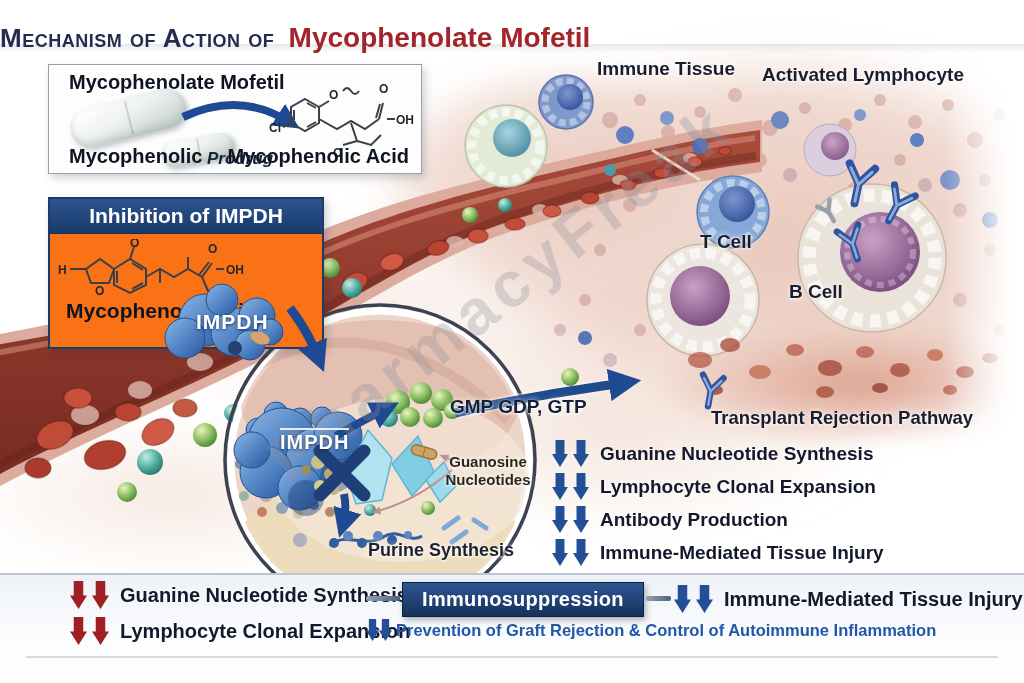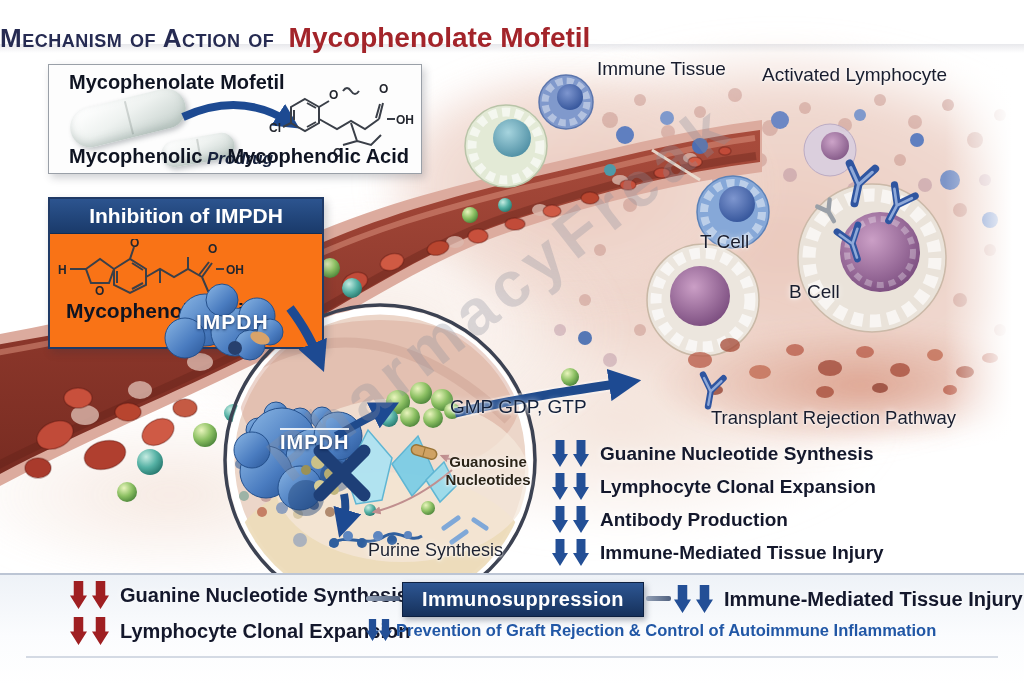--- a/index.html
+++ b/index.html
@@ -7,21 +7,21 @@
          font-family:"Liberation Sans",sans-serif;color:#14182c;}
   #stage svg{display:block}
   .abs{position:absolute;}
   
   .title{position:absolute;top:10px;left:0;right:0;text-align:left;z-index:7;white-space:nowrap;margin-top:12px;}
   .title-prefix{font-weight:bold;font-size:26px;color:#262b52;font-variant:small-caps;letter-spacing:.5px;}
   .title-drug{font-weight:bold;font-size:28px;color:#a3242a;margin-left:10px;}
   .title-shadow{position:absolute;top:44px;left:0;right:0;height:9px;
     background:linear-gradient(180deg,rgba(90,95,120,.14),rgba(90,95,120,0));z-index:6;}
   
-  .lbl{position:absolute;font-weight:normal;color:#191d2e;z-index:4;white-space:nowrap;
+  .lbl{position:absolute;font-weight:bold;color:#191d2e;z-index:4;white-space:nowrap;
        text-shadow:0 0 6px rgba(255,255,255,.95),0 1px 2px rgba(255,255,255,.9);}
   
   .panel{position:absolute;background:#fdfdfd;border:1px solid #9aa0a8;z-index:5;
          box-shadow:3px 4px 8px rgba(40,45,60,.22);}
   #prodrug-box{left:48px;top:64px;width:372px;height:108px;}
   #prodrug-box .heading{position:absolute;left:20px;top:6px;font-weight:bold;font-size:20px;color:#0f1422;}
   #prodrug-box .bl{position:absolute;left:20px;bottom:5px;font-weight:bold;font-size:20px;color:#0f1422;}
   #prodrug-box .br{position:absolute;right:12px;bottom:5px;font-weight:bold;font-size:20px;color:#0f1422;}
   #prodrug-box .prodrug{position:absolute;left:158px;top:84px;font-style:italic;font-weight:bold;
                         font-size:17px;color:#17223c;}

